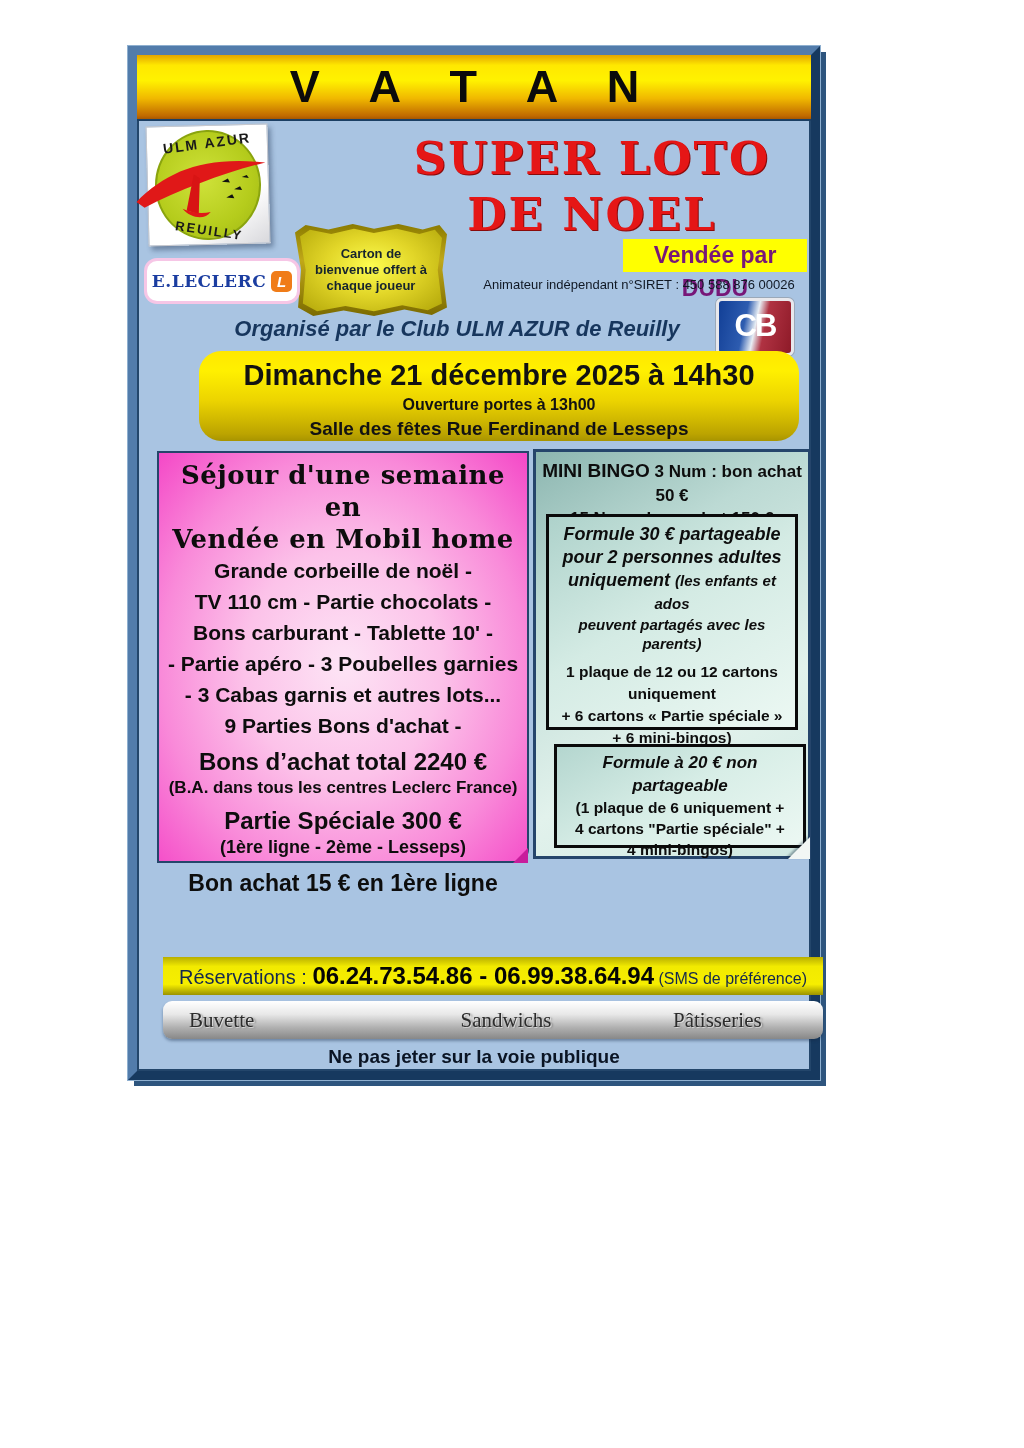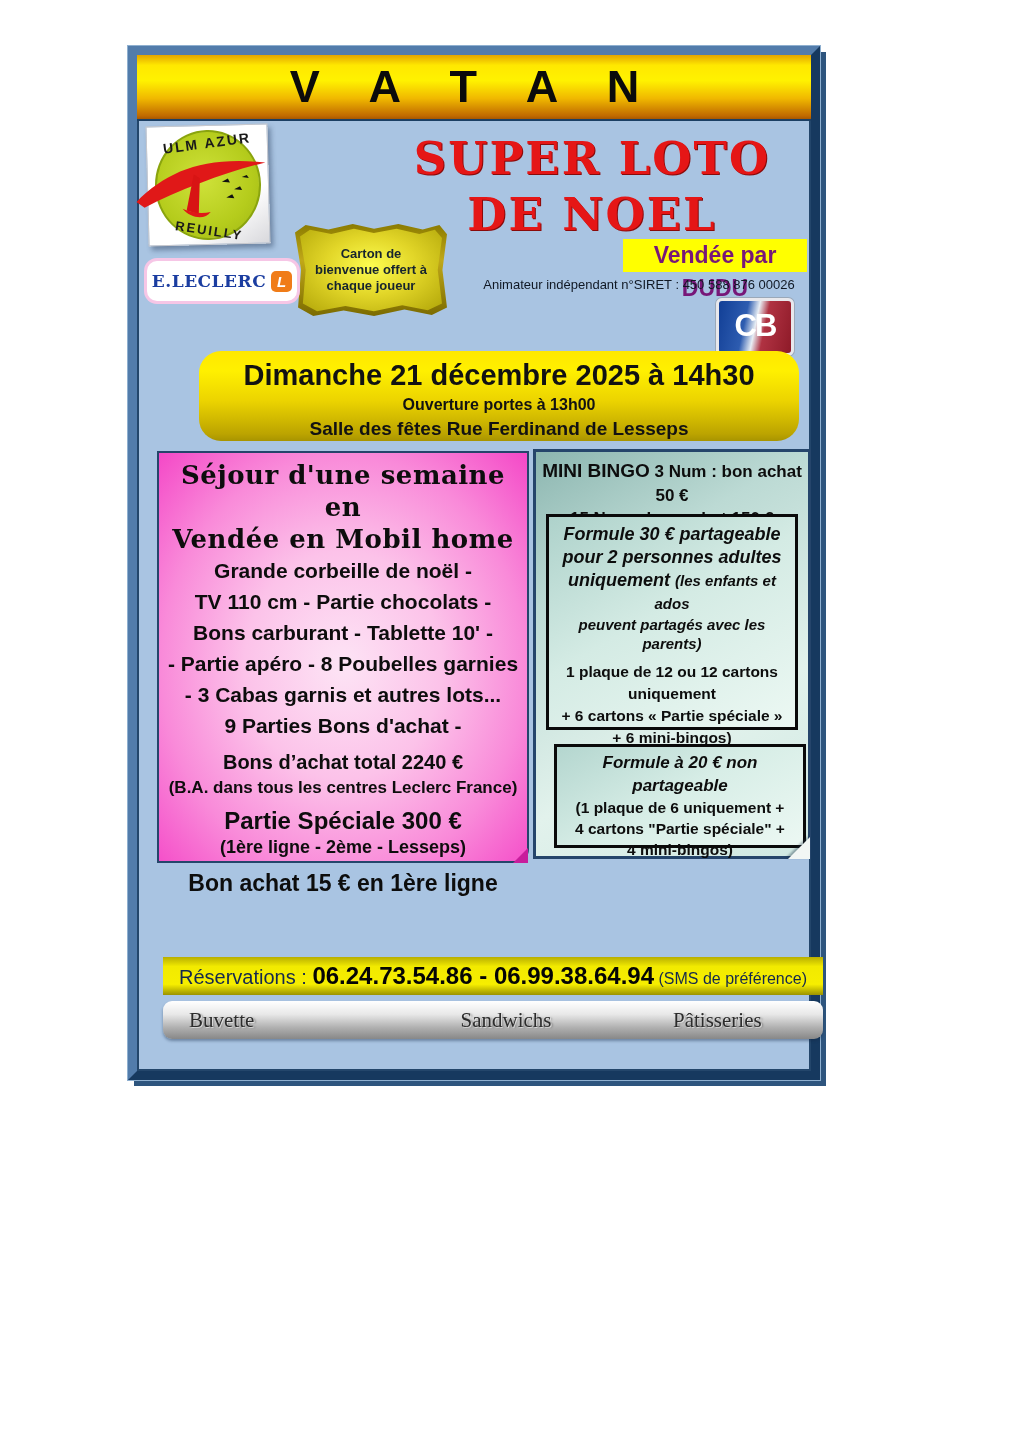--- a/index.html
+++ b/index.html
@@ -87,21 +87,21 @@
 
   
   .pink-box { position:absolute; left:20px; top:396px; width:372px; height:412px;
     border:2px solid #25456b; border-bottom-right-radius:14px;
     background:radial-gradient(ellipse at 50% 52%, #fde4f5 0%, #fcc2e9 38%, #f98ad9 70%, #f448c7 100%);
     text-align:center; color:#0d0d0d; padding-top:6px; }
   .pink-box::after { content:""; position:absolute; right:-1px; bottom:-2px;
     border-left:15px solid transparent; border-bottom:15px solid #c81d9c; }
   .prize-title { font-family:"DejaVu Serif", serif; font-weight:900; font-size:26px; line-height:32px; letter-spacing:0.5px; }
   .prize-line { font-size:21px; font-weight:800; line-height:31px; }
-  .prize-total { font-size:20px; font-weight:800; line-height:30px; margin-top:6px; }
+  .prize-total { font-size:24px; font-weight:800; line-height:30px; margin-top:6px; }
   .prize-note  { font-size:17px; font-weight:bold; line-height:21px; }
   .prize-special { font-size:24px; font-weight:800; line-height:30px; margin-top:8px; }
   .prize-special-note { font-size:18px; font-weight:bold; line-height:22px; }
   .prize-bonus { font-size:23px; font-weight:800; line-height:30px; margin-top:10px; }
 
   
   .teal-box { position:absolute; left:396px; top:394px; width:278px; height:410px;
     border:3px solid #25456b;
     background:linear-gradient(150deg,#8cb6b0 0%,#bcdad4 28%,#e2f2ec 66%,#cfe8e2 100%);
     color:#0d0d0d; }
@@ -202,34 +202,35 @@
     <div class="main-title">
       <div>SUPER LOTO</div>
       <div>DE NOEL</div>
     </div>
 
     <div class="dudu">Vendée par DUDU</div>
     <div class="siret">Animateur indépendant n°SIRET : 450 588 876 00026</div>
 
     <div class="cb">CB</div>
 
+    <div class="organizer">Organisé par le Club ULM AZUR de Reuilly</div>
 
     <div class="date-banner">
       <div class="date-line1">Dimanche 21 décembre 2025 à 14h30</div>
       <div class="date-line2">Ouverture portes à 13h00</div>
       <div class="date-line3">Salle des fêtes Rue Ferdinand de Lesseps</div>
     </div>
 
     <div class="pink-box">
       <div class="prize-title">Séjour d'une  semaine en</div>
       <div class="prize-title">Vendée en Mobil home</div>
       <div class="prize-line">Grande corbeille de noël -</div>
       <div class="prize-line">TV 110 cm - Partie chocolats -</div>
       <div class="prize-line">Bons carburant  - Tablette 10' -</div>
-      <div class="prize-line">- Partie apéro - 8 Poubelles garnies</div>
+      <div class="prize-line">- Partie apéro - 3 Poubelles garnies</div>
       <div class="prize-line">- 3 Cabas garnis et autres lots...</div>
       <div class="prize-line">9 Parties Bons d'achat -</div>
       <div class="prize-total">Bons d’achat total 2240 €</div>
       <div class="prize-note">(B.A. dans tous les centres Leclerc France)</div>
       <div class="prize-special">Partie Spéciale 300 €</div>
       <div class="prize-special-note">(1ère ligne - 2ème - Lesseps)</div>
       <div class="prize-bonus">Bon achat 15 € en 1ère ligne</div>
     </div>
 
     <div class="teal-box">
@@ -264,15 +265,16 @@
     <div class="resa">
       <span class="resa-label">Réservations : </span><span class="resa-phones">06.24.73.54.86 - 06.99.38.64.94</span><span class="resa-note"> (SMS de préférence)</span>
     </div>
 
     <div class="services">
       <div class="svc svc-left">Buvette</div>
       <div class="svc svc-center">Sandwichs</div>
       <div class="svc svc-right">Pâtisseries</div>
     </div>
 
+    <div class="footer-note">Ne pas jeter sur la voie publique</div>
 
   </div>
 </div>
 
 </body></html>

